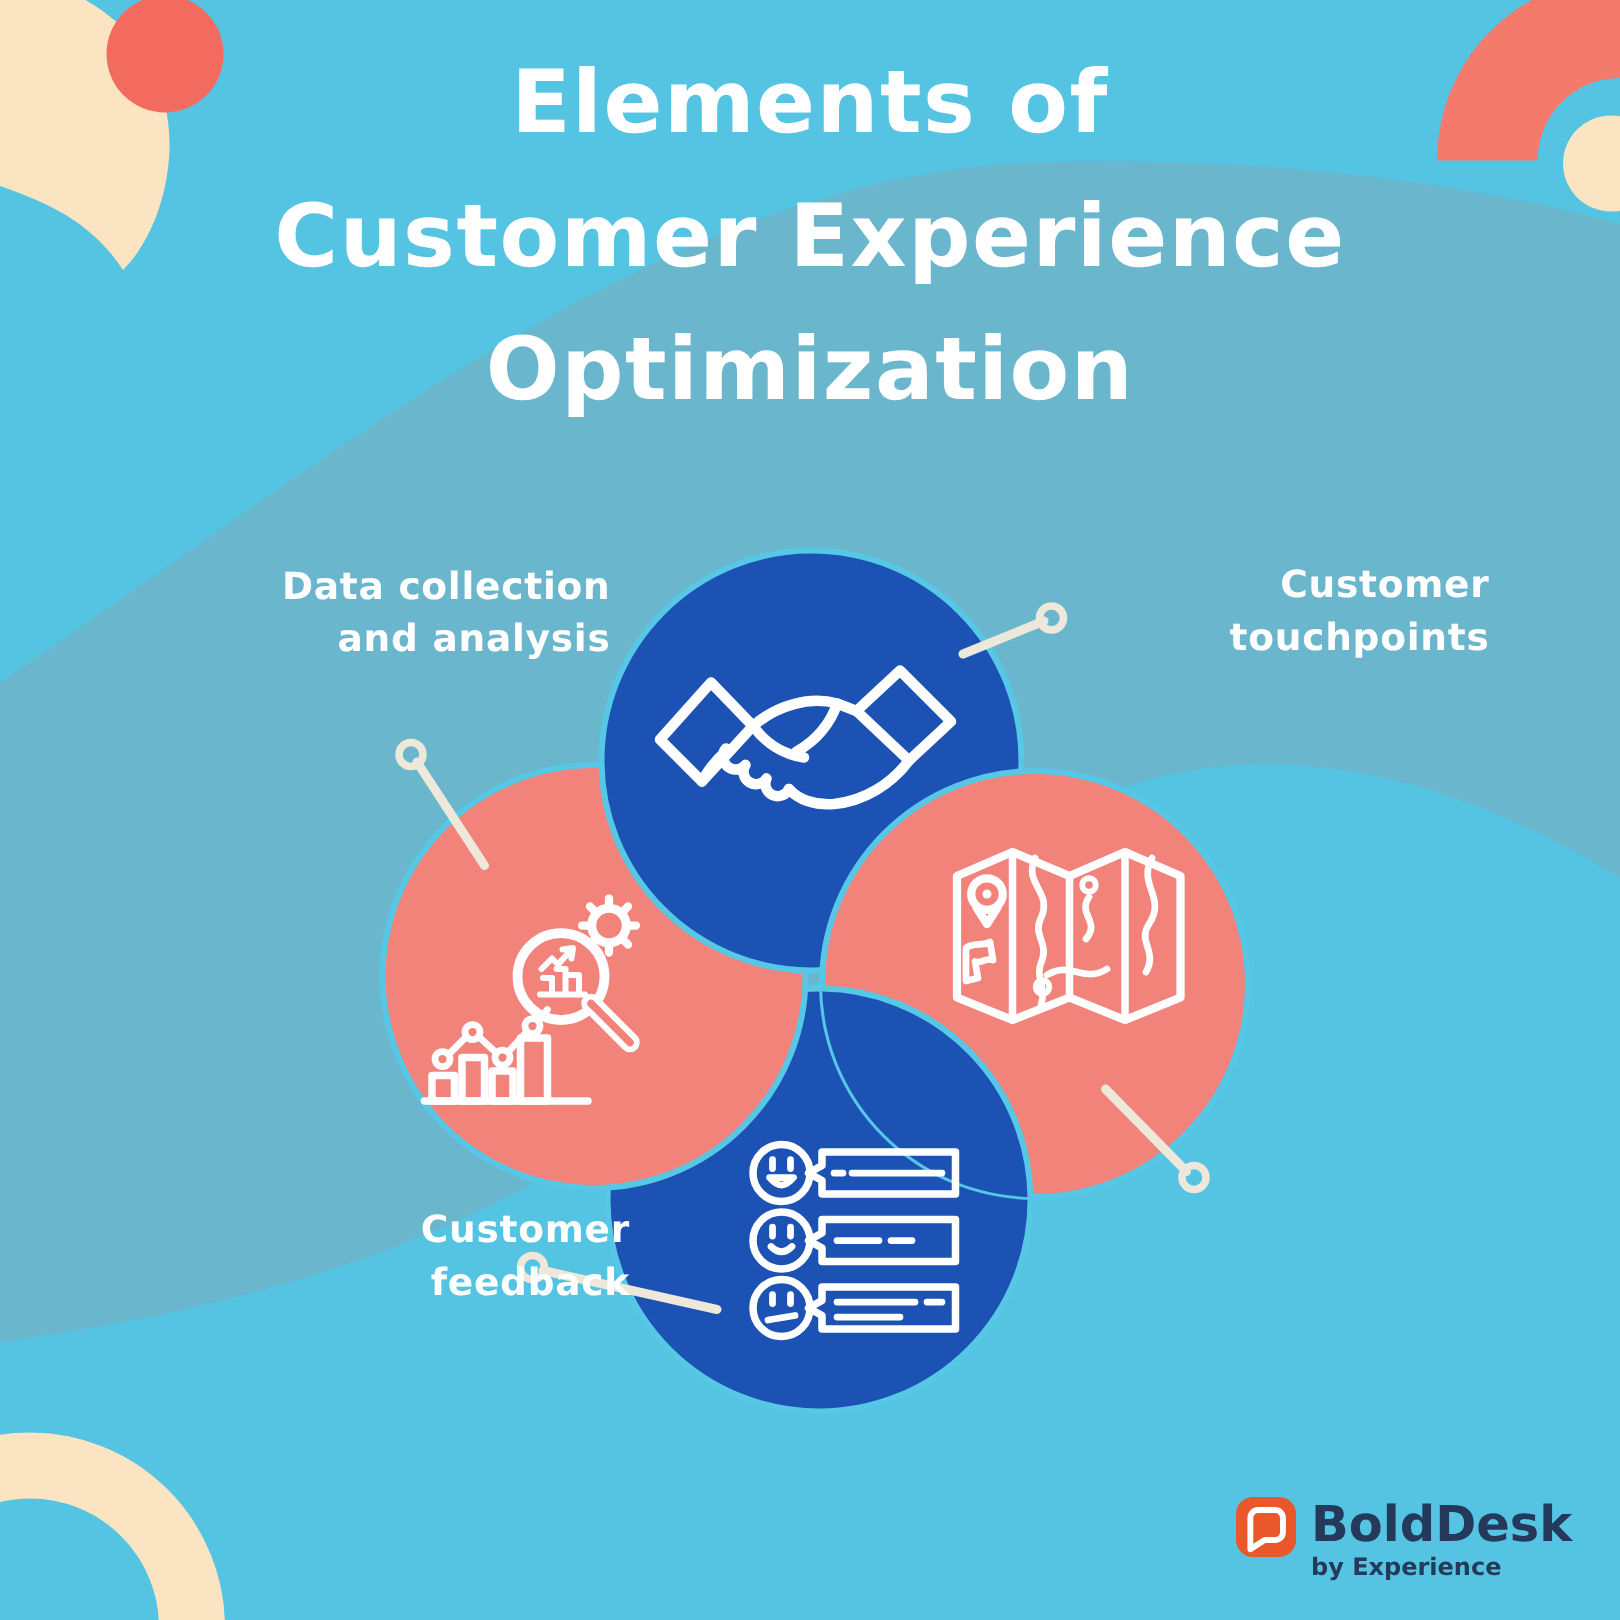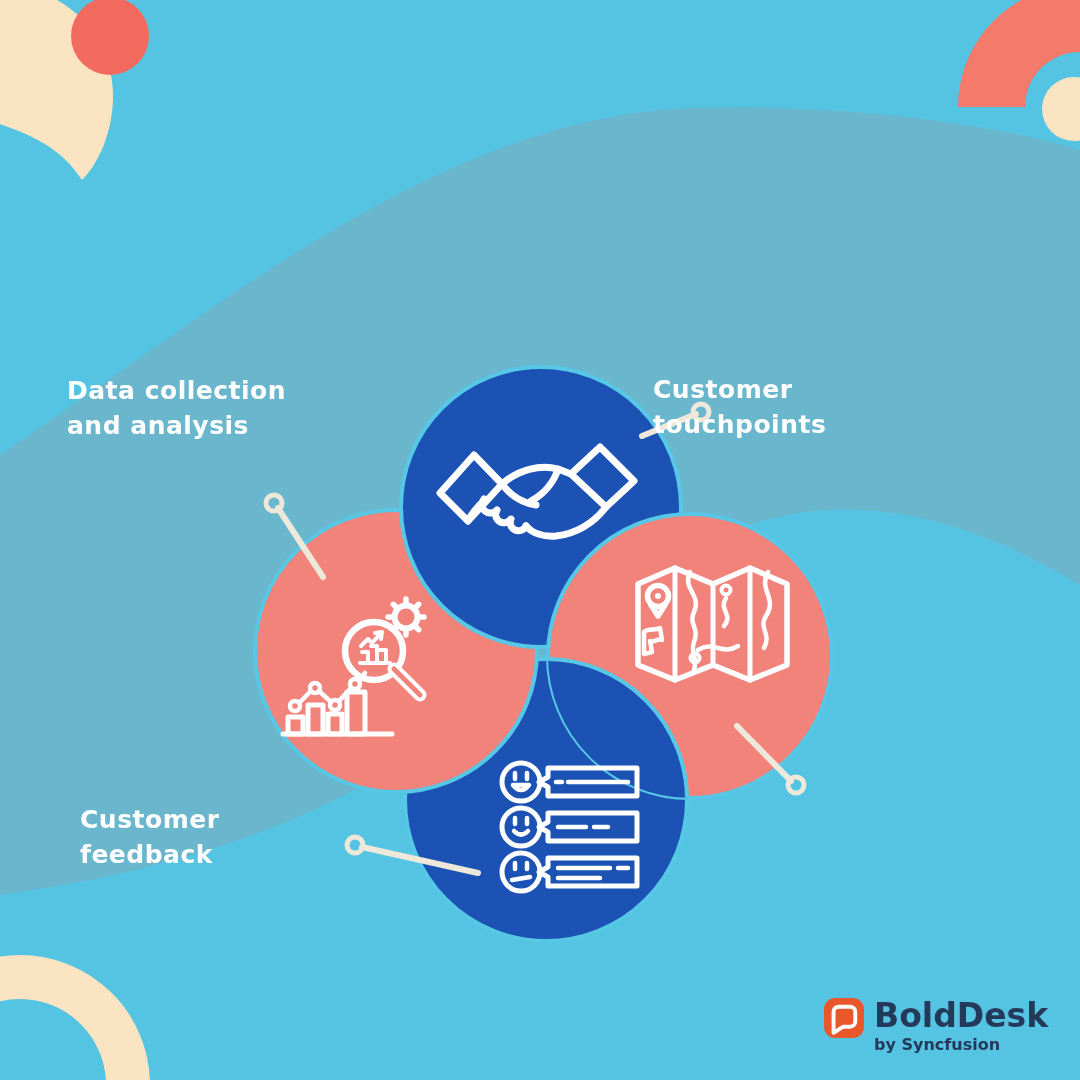--- a/index.html
+++ b/index.html
@@ -4,21 +4,21 @@
 <style>
   html,body{margin:0;padding:0;}
   #stage{position:relative;width:1080px;height:1080px;overflow:hidden;
          background:var(--bg,#55C3E2);font-family:"DejaVu Sans","Liberation Sans",sans-serif;}
   #scene{position:absolute;left:0;top:0;}
   .title{position:absolute;top:24px;left:0;width:1080px;text-align:center;
          color:var(--text_white,#fff);font-weight:700;font-size:58px;line-height:89px;
          letter-spacing:1px;}
   .node-label{position:absolute;width:340px;transform:translateX(-50%);
          color:var(--text_white,#fff);font-weight:700;font-size:25px;line-height:35px;
-         text-align:left;white-space:pre-line;letter-spacing:.5px;}
+         text-align:right;white-space:pre-line;letter-spacing:.5px;}
   #label-top-right{left:823px;top:372px;}
   #label-left{left:237px;top:373px;}
   #label-bottom-left{left:250px;top:802px;}
   #label-bottom-right{left:856px;top:806px;}
   .logo{position:absolute;left:824px;top:998px;display:flex;align-items:flex-start;gap:10px;}
   .logo-texts{display:flex;flex-direction:column;}
   .logo-brand{color:var(--logo_navy,#253A5B);font-weight:700;font-size:33px;line-height:36px;}
   .logo-tagline{color:var(--logo_navy,#253A5B);font-weight:700;font-size:16px;line-height:20px;margin-top:1px;}
 </style>
 </head>
@@ -145,32 +145,37 @@
     <g transform="translate(0,45)">
       <circle cx="-49" cy="0" r="19" stroke-width="5"></circle>
       <path stroke-width="4.5" d="M -55,-9 L -55,-3 M -43,-9 L -43,-3"></path>
       <path stroke-width="4.5" d="M -58,8 L -40,5"></path>
       <path stroke-width="5" d="M -22,-14 L 67,-14 L 67,14 L -22,14 L -22,5 L -31,0 L -22,-5 Z"></path>
       <path stroke-width="4.5" d="M -12,-4 L 40,-4 M 48,-4 L 58,-4 M -12,6 L 30,6"></path>
     </g>
   </g>
 </svg>
 
+<div class="title">
+  <div>Elements of</div>
+  <div>Customer Experience</div>
+  <div>Optimization</div>
+</div>
 
 <div class="node-label" id="label-top-right">Customer
 touchpoints</div>
 <div class="node-label" id="label-left">Data collection
 and analysis</div>
 <div class="node-label" id="label-bottom-left">Customer
 feedback</div>
 
 <div class="logo">
   <svg width="40" height="40" viewBox="0 0 46 46">
     <rect x="0" y="0" width="46" height="46" rx="13" fill="var(--logo_orange)"></rect>
     <path d="M 17,10 H 30 A 6 6 0 0 1 36,16 V 27 A 6 6 0 0 1 30,33 H 22 L 11,40 V 16 A 6 6 0 0 1 17,10 Z" fill="none" stroke="#FFFFFF" stroke-width="4.5" stroke-linejoin="round"></path>
   </svg>
   <div class="logo-texts">
     <div class="logo-brand">BoldDesk</div>
-    <div class="logo-tagline">by Syncfusion</div>
+    <div class="logo-tagline">by Experience</div>
   </div>
 </div>
 
 </div>
 
 </body></html>

